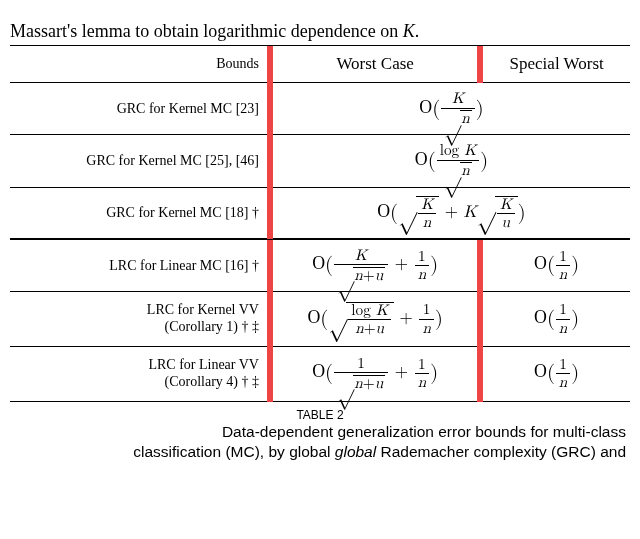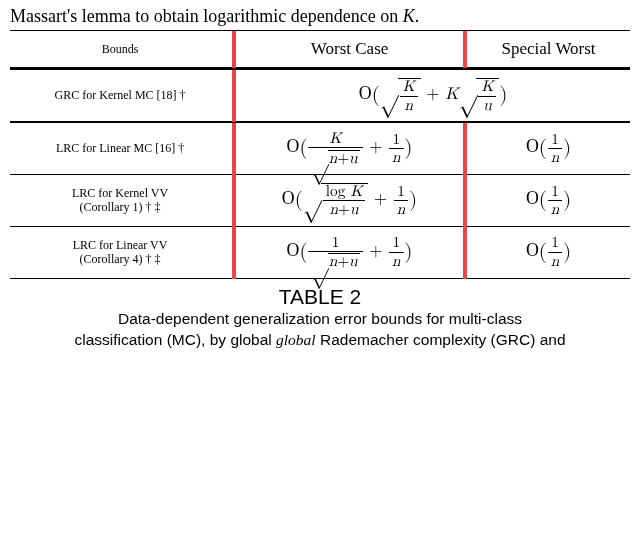--- a/index.html
+++ b/index.html
@@ -12,76 +12,75 @@
     font-size: 17px;
   }
   .page {
     width: 640px;
     padding: 4px 10px 8px 10px;
     box-sizing: border-box;
   }
   .intro {
     font-size: 18px;
     line-height: 1.35;
-    margin: 0 0 2px 0;
+    margin: 15px 0 2px 0;
   }
   .intro .var {
     font-style: italic;
   }
   table.results {
     border-collapse: collapse;
     width: 620px;
     margin: 0 auto;
   }
   table.results th, table.results td {
     padding: 0;
   }
   table.results .hrule td {
     height: 0;
     border-top: 1px solid #000;
     padding: 0;
   }
   table.results .labelcell {
-    text-align: center;
-    vertical-align: middle;
-    font-size: 12px;
+    text-align: right;
+    vertical-align: middle;
+    font-size: 14px;
     padding: 10px 8px 10px 6px;
   }
   table.results th.labelcell {
     font-weight: normal;
   }
   table.results td.valuecell, table.results th.valuecell {
     text-align: center;
     vertical-align: middle;
     padding: 8px 6px;
     font-weight: normal;
   }
   table.results .bl {
-    border-left: 4px solid #ef4444;
+    border-left: 6px solid #ef4444;
   }
   table.results .two-line {
     line-height: 1.2;
     margin-left: 12px;
   }
   .caption-title {
     text-align: center;
     font-family: "Helvetica Neue", Helvetica, Arial, sans-serif;
-    font-size: 21px;
+    font-size: 12px;
     margin-top: 6px;
   }
   .caption-body {
-    text-align: center;
+    text-align: right;
     font-family: "Helvetica Neue", Helvetica, Arial, sans-serif;
     font-size: 15.5px;
     line-height: 1.35;
     padding: 0 4px;
   }
   .caption-body .ital {
     font-style: italic;
-    font-family: Liberation Serif, serif;
   }
   
   .math {
     font-family: "Latin Modern Math", "Cambria Math", "Palatino Linotype", Georgia, serif;
     white-space: nowrap;
   }
   .cal {
     font-family: "Brush Script MT", "Segoe Script", "Apple Chancery", cursive;
     font-size: 1.05em;
   }
@@ -148,25 +147,37 @@
     <tr>
       <th class="labelcell">Bounds</th>
       <th class="valuecell bl">Worst Case</th>
       <th class="valuecell bl">Special Worst</th>
     </tr>
 
     <tr class="hrule">
           <td colspan="3"></td>
         </tr>
 
-
-    <tr class="hrule">
-          <td colspan="3"></td>
-        </tr>
-
+    <tr>
+      <td class="labelcell">GRC for Kernel MC [23]</td>
+      <td class="valuecell bl" colspan="2">
+        <span class="math"><span class="cal">O</span><span class="big">(</span><span class="frac"><span class="num"><i>K</i></span><span class="den"><span class="sqrt"><span class="rad">√</span><span class="vinc"><i>n</i></span></span></span></span><span class="big">)</span></span>
+      </td>
+    </tr>
+
+    <tr class="hrule">
+          <td colspan="3"></td>
+        </tr>
+
+    <tr>
+      <td class="labelcell">GRC for Kernel MC [25], [46]</td>
+      <td class="valuecell bl" colspan="2">
+        <span class="math"><span class="cal">O</span><span class="big">(</span><span class="frac"><span class="num">log <i>K</i></span><span class="den"><span class="sqrt"><span class="rad">√</span><span class="vinc"><i>n</i></span></span></span></span><span class="big">)</span></span>
+      </td>
+    </tr>
 
     <tr class="hrule">
           <td colspan="3"></td>
         </tr>
 
     <tr>
       <td class="labelcell">GRC for Kernel MC [18] †</td>
       <td class="valuecell bl" colspan="2">
         <span class="math"><span class="cal">O</span><span class="big">(</span><span class="sqrt"><span class="rad">√</span><span class="vinc"><span class="frac"><span class="num"><i>K</i></span><span class="den"><i>n</i></span></span></span></span> + <i>K</i><span class="sqrt"><span class="rad">√</span><span class="vinc"><span class="frac"><span class="num"><i>K</i></span><span class="den"><i>u</i></span></span></span></span><span class="big">)</span></span>
       </td>

